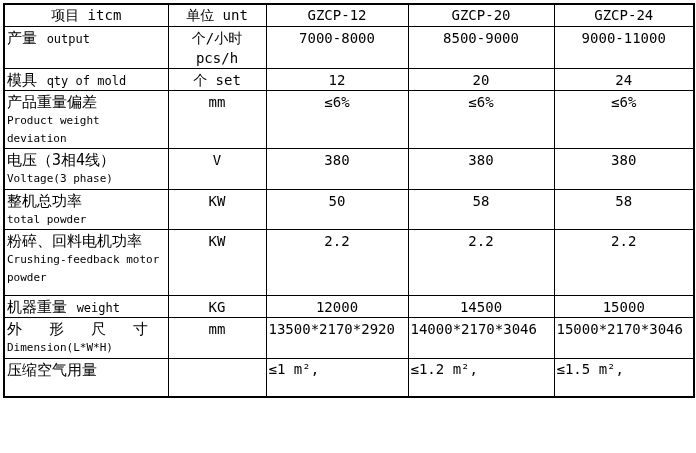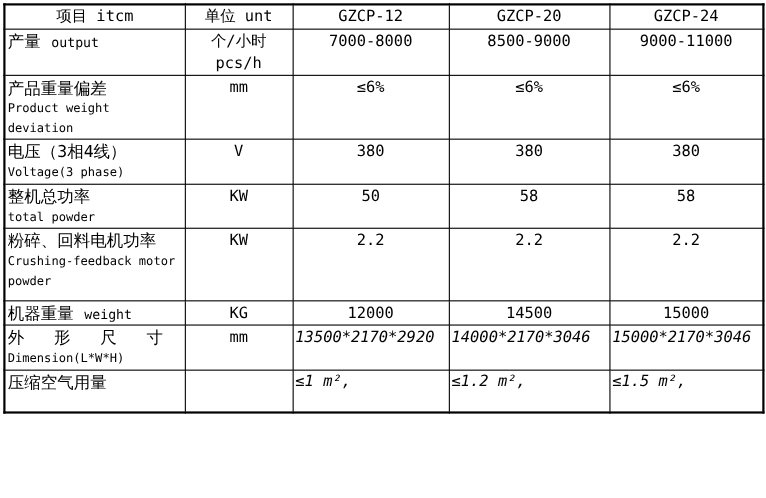--- a/index.html
+++ b/index.html
@@ -73,21 +73,20 @@
   td.unit, td.val {
     text-align: center;
     font-size: 14px;
     line-height: 20px;
   }
   td.val-left {
     text-align: left;
     font-size: 14px;
     line-height: 20px;
     padding-left: 5px;
-    font-style: italic;
   }
   td.val-left .vline {
     display: block;
     line-height: 19px;
   }
   
   tr.rh-title  { height: 36px; }
   tr.rh-head   { height: 22px; }
   tr.rh-s1     { height: 21px; }
   tr.rh-s2     { height: 22px; }
@@ -127,20 +126,30 @@
       <td class="item">
         <span class="cn">产量</span>
         <span class="en en-inline">output</span>
       </td>
       <td class="unit">个/小时 pcs/h</td>
       <td class="val">7000-8000</td>
       <td class="val">8500-9000</td>
       <td class="val">9000-11000</td>
     </tr>
 
+    <tr class="rh-s2">
+      <td class="item">
+        <span class="cn">模具</span>
+        <span class="en en-inline">qty of mold</span>
+      </td>
+      <td class="unit">个 set</td>
+      <td class="val">12</td>
+      <td class="val">20</td>
+      <td class="val">24</td>
+    </tr>
 
 
     <tr class="rh-m2">
       <td class="item">
         <span class="cn">产品重量偏差</span>
         <span class="en">Product weight deviation</span>
       </td>
       <td class="unit">mm</td>
       <td class="val">≤6%</td>
       <td class="val">≤6%</td>

